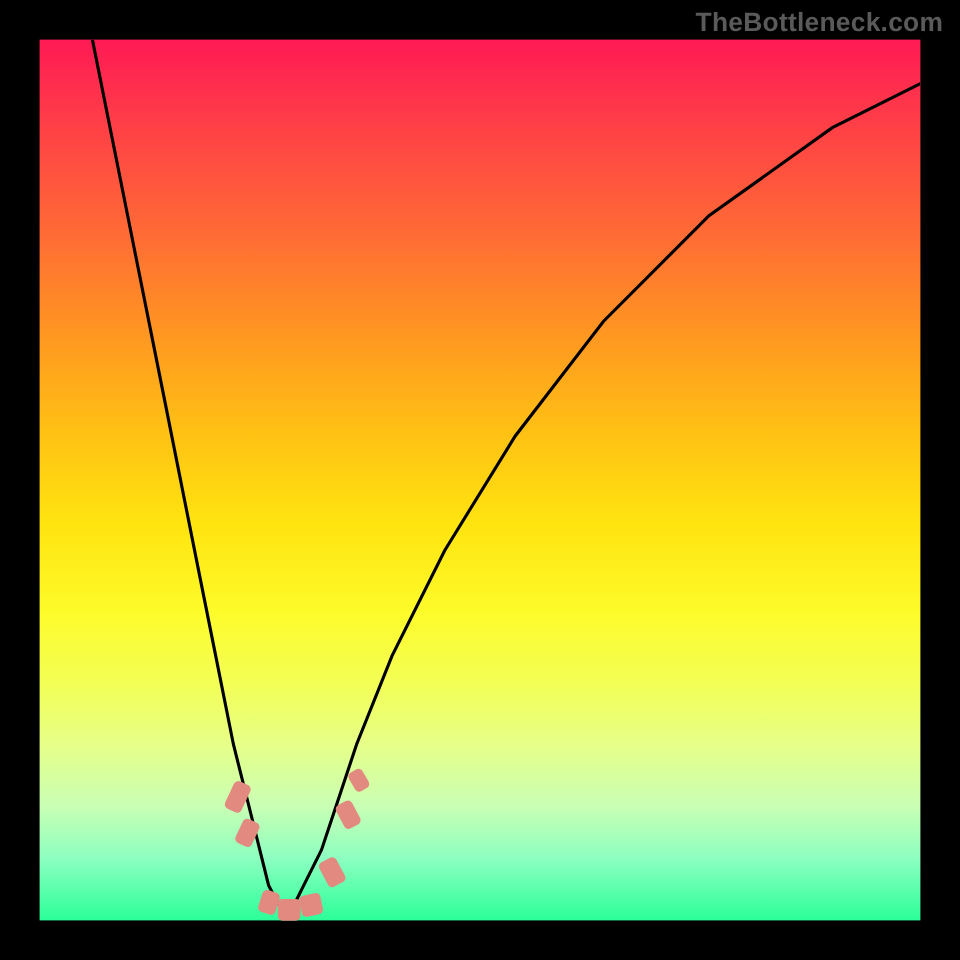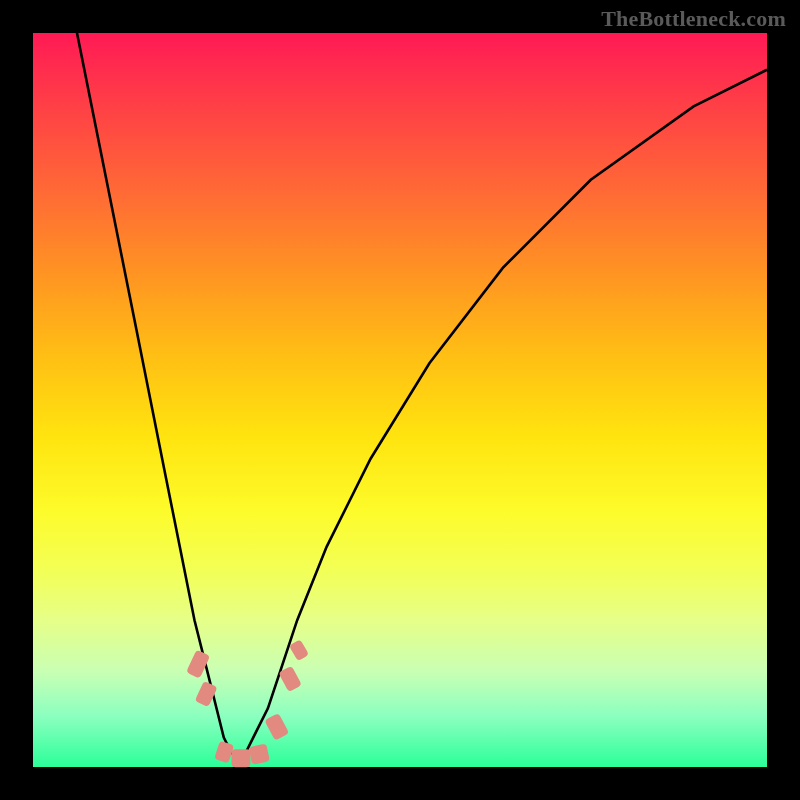--- a/index.html
+++ b/index.html
@@ -19,21 +19,20 @@
   }
   .watermark {
     position: absolute;
     top: 6px;
     right: 14px;
     font-size: 22px;
     font-weight: 600;
     color: #5a5a5a;
     letter-spacing: 0.2px;
     z-index: 5;
-    font-family: Liberation Serif, serif;
   }
   .plot {
     position: absolute;
     left: 33px;
     top: 33px;
     width: 734px;
     height: 734px;
     background: linear-gradient(to bottom,
       #ff1a55 0%,
       #ff4046 10%,

